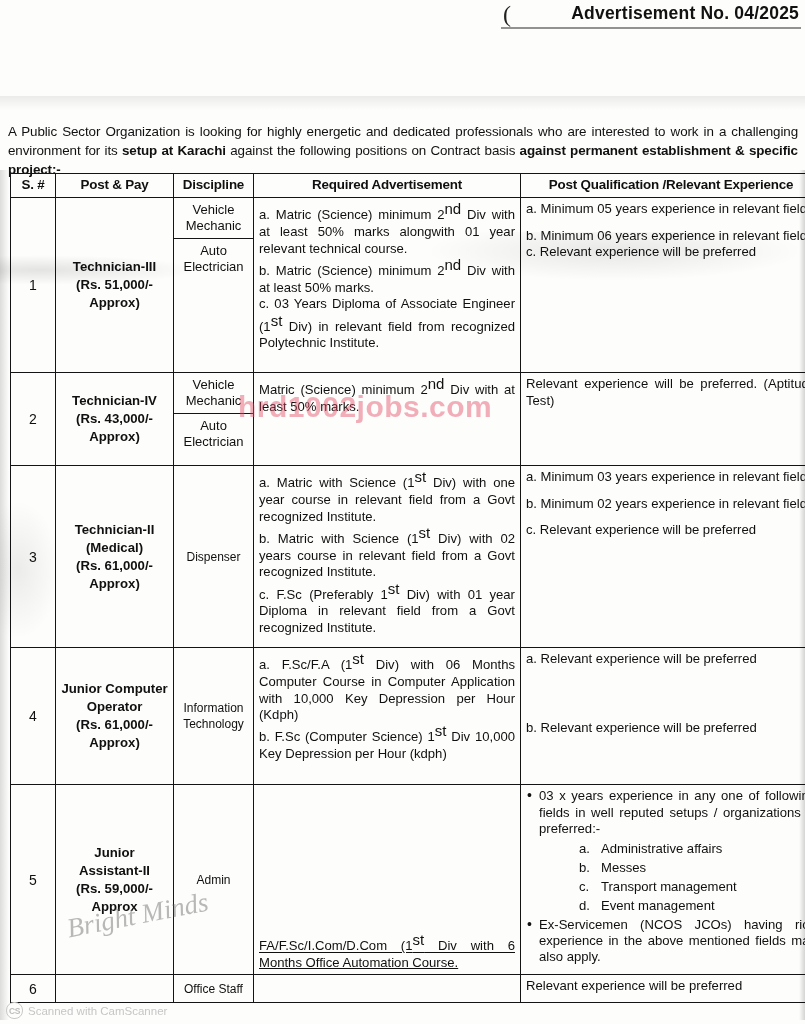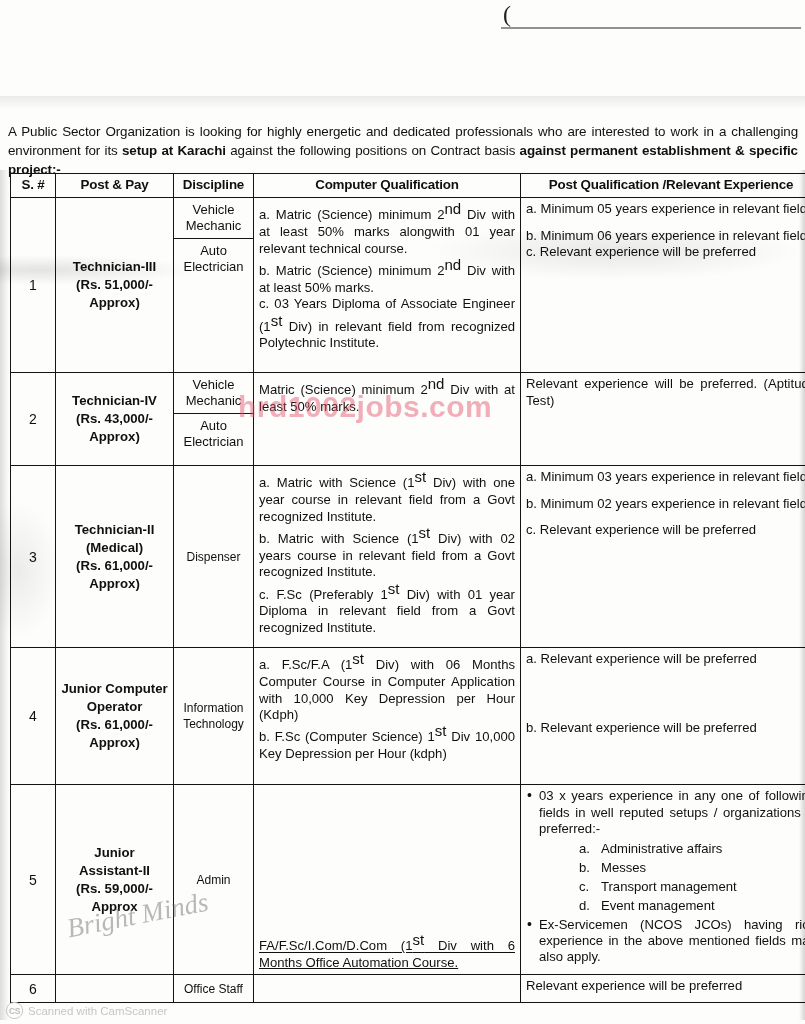--- a/index.html
+++ b/index.html
@@ -301,35 +301,36 @@
     pointer-events: none;
   }
 </style>
 </head>
 <body>
 
 <div class="page">
 
   <div class="adv-wrap">
     <span class="adv-paren">(</span>
+    <span class="adv-no">Advertisement No. 04/2025</span>
     <span class="adv-underline"></span>
   </div>
 
 
   <p class="intro">
     <span class="light">A Public Sector Organization is looking for highly energetic and dedicated professionals who are interested to work in a challenging environment for its </span><span>setup at Karachi</span><span class="light"> against the following positions on Contract basis </span><span>against permanent establishment &amp; specific project:-</span>
   </p>
 
   <table class="tbl">
     <thead>
       <tr>
         <th class="c-sn">S. #</th>
         <th class="c-post">Post &amp; Pay</th>
         <th class="c-disc">Discipline</th>
-        <th class="c-qual">Computer Qualification</th>
+        <th class="c-qual">Required Advertisement</th>
         <th class="c-exp">Post Qualification /Relevant Experience</th>
       </tr>
     </thead>
     <tbody>
 
       <tr style="height:175px;">
         <td class="sn">1</td>
         <td class="post">
           <span class="ln">Technician-III</span>
           <span class="ln">(Rs. 51,000/-</span>

